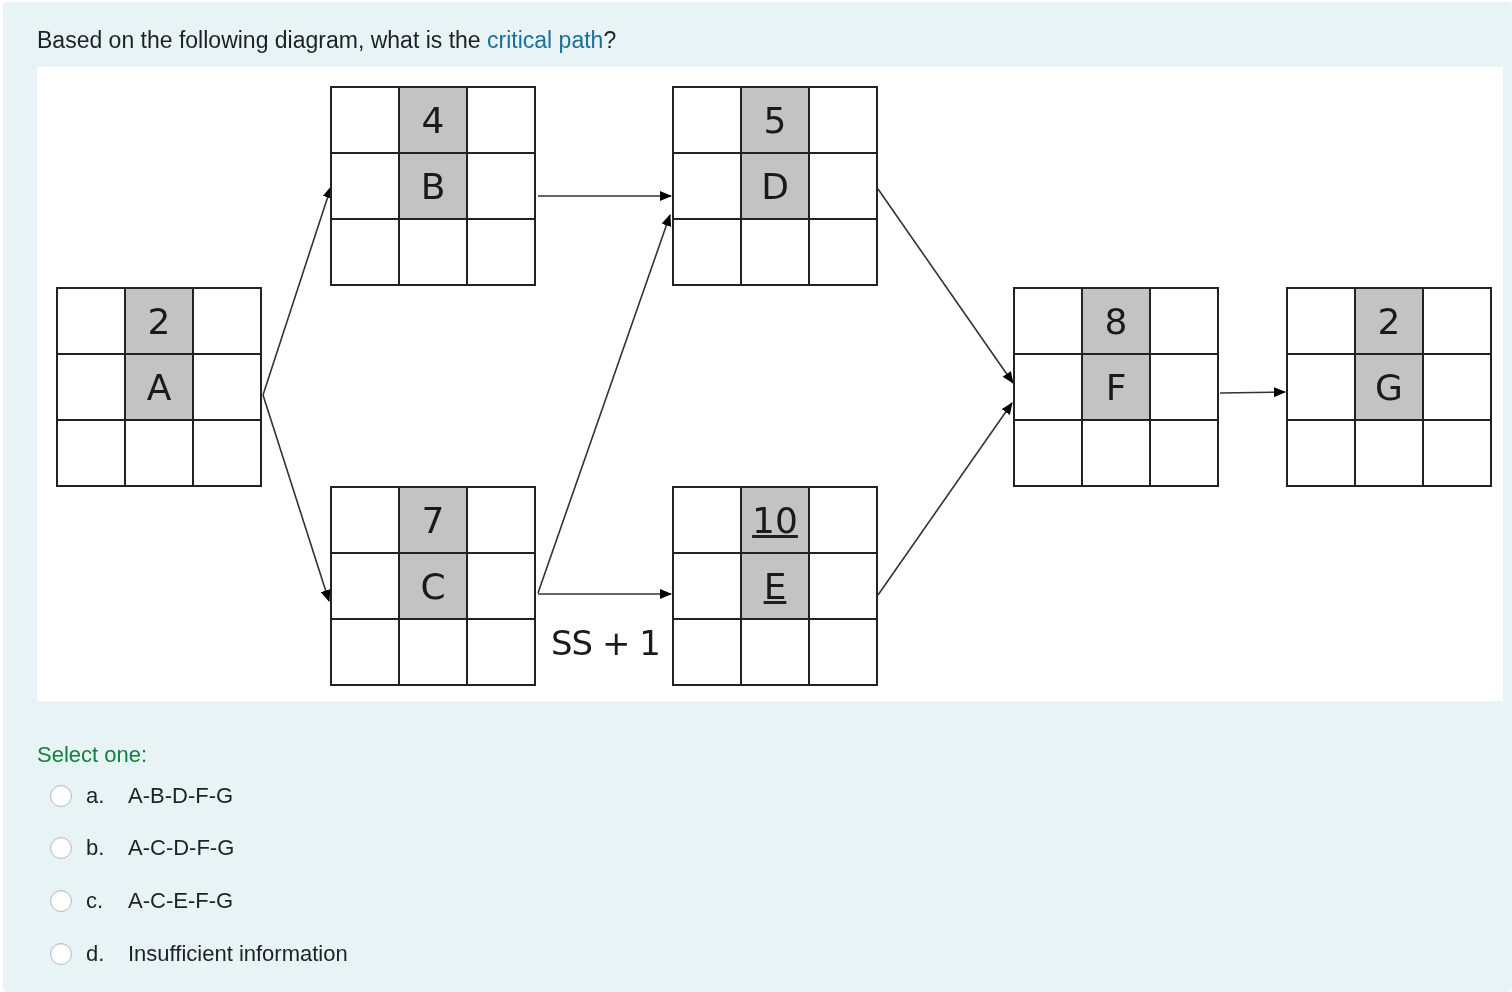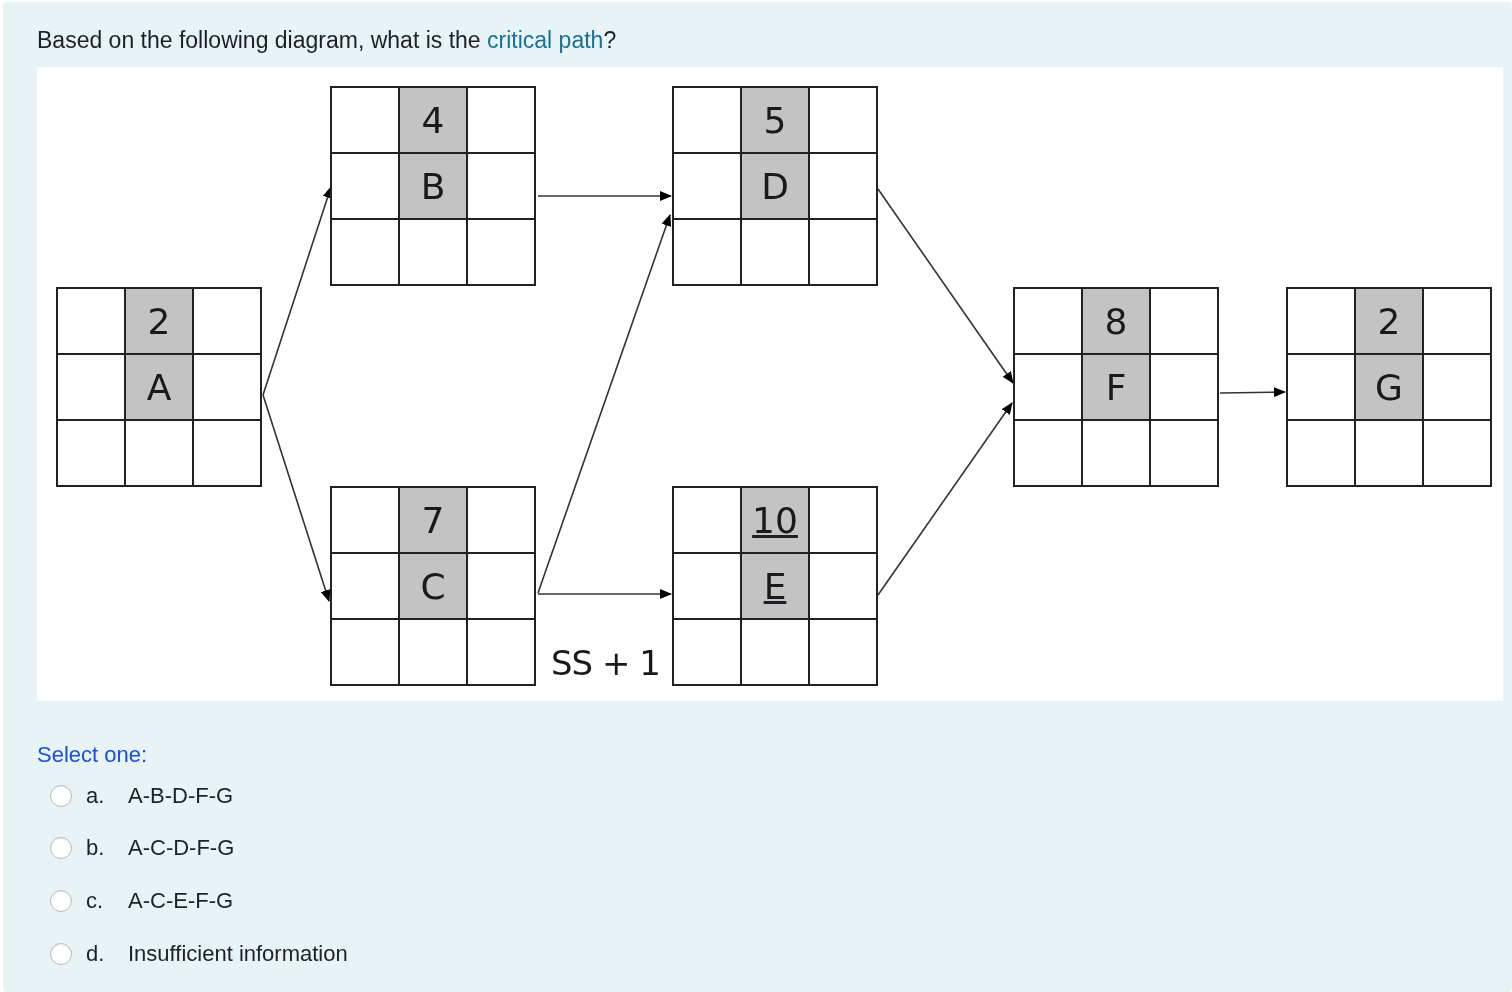--- a/index.html
+++ b/index.html
@@ -37,21 +37,21 @@
     display: flex; align-items: center; justify-content: center;
     font-family: "DejaVu Sans", sans-serif; font-size: 36px; color: #1a1a1a;
   }
   .node .cell.shade { background: #c3c3c3; }
   .lag-label {
     position: absolute; font-family: "DejaVu Sans", sans-serif;
     font-size: 34px; color: #1a1a1a; letter-spacing: -1px;
   }
   .select-label {
     position: absolute; left: 34px; top: 740px;
-    font-size: 22px; color: #1d4ed8;
+    font-size: 22px; color: #15803d;
   }
   .option {
     position: absolute; left: 47px; height: 30px;
     display: flex; align-items: center; font-size: 22px; color: #1d2125;
   }
   .radio {
     width: 20px; height: 20px; border-radius: 50%;
     background: #ffffff; border: 1px solid #b9bcbf;
     box-shadow: inset 0 1px 2px rgba(0,0,0,0.08);
     margin-right: 14px;
@@ -170,21 +170,21 @@
         <div class="cell shade">2</div>
         <div class="cell"></div>
       <div class="cell"></div>
         <div class="cell shade">G</div>
         <div class="cell"></div>
       <div class="cell"></div>
         <div class="cell"></div>
         <div class="cell"></div>
     </div>
 
-    <div class="lag-label" style="left:514px; top:576px;">SS + 1</div>
+    <div class="lag-label" style="left:514px; top:556px;">SS + 1</div>
   </div>
 
   <div class="select-label">Select one:</div>
 
   <div class="option" style="top:779px;">
     <span class="radio"></span>
     <span class="opt-letter">a.</span>
     <span>A-B-D-F-G</span>
   </div>
   <div class="option" style="top:831px;">

